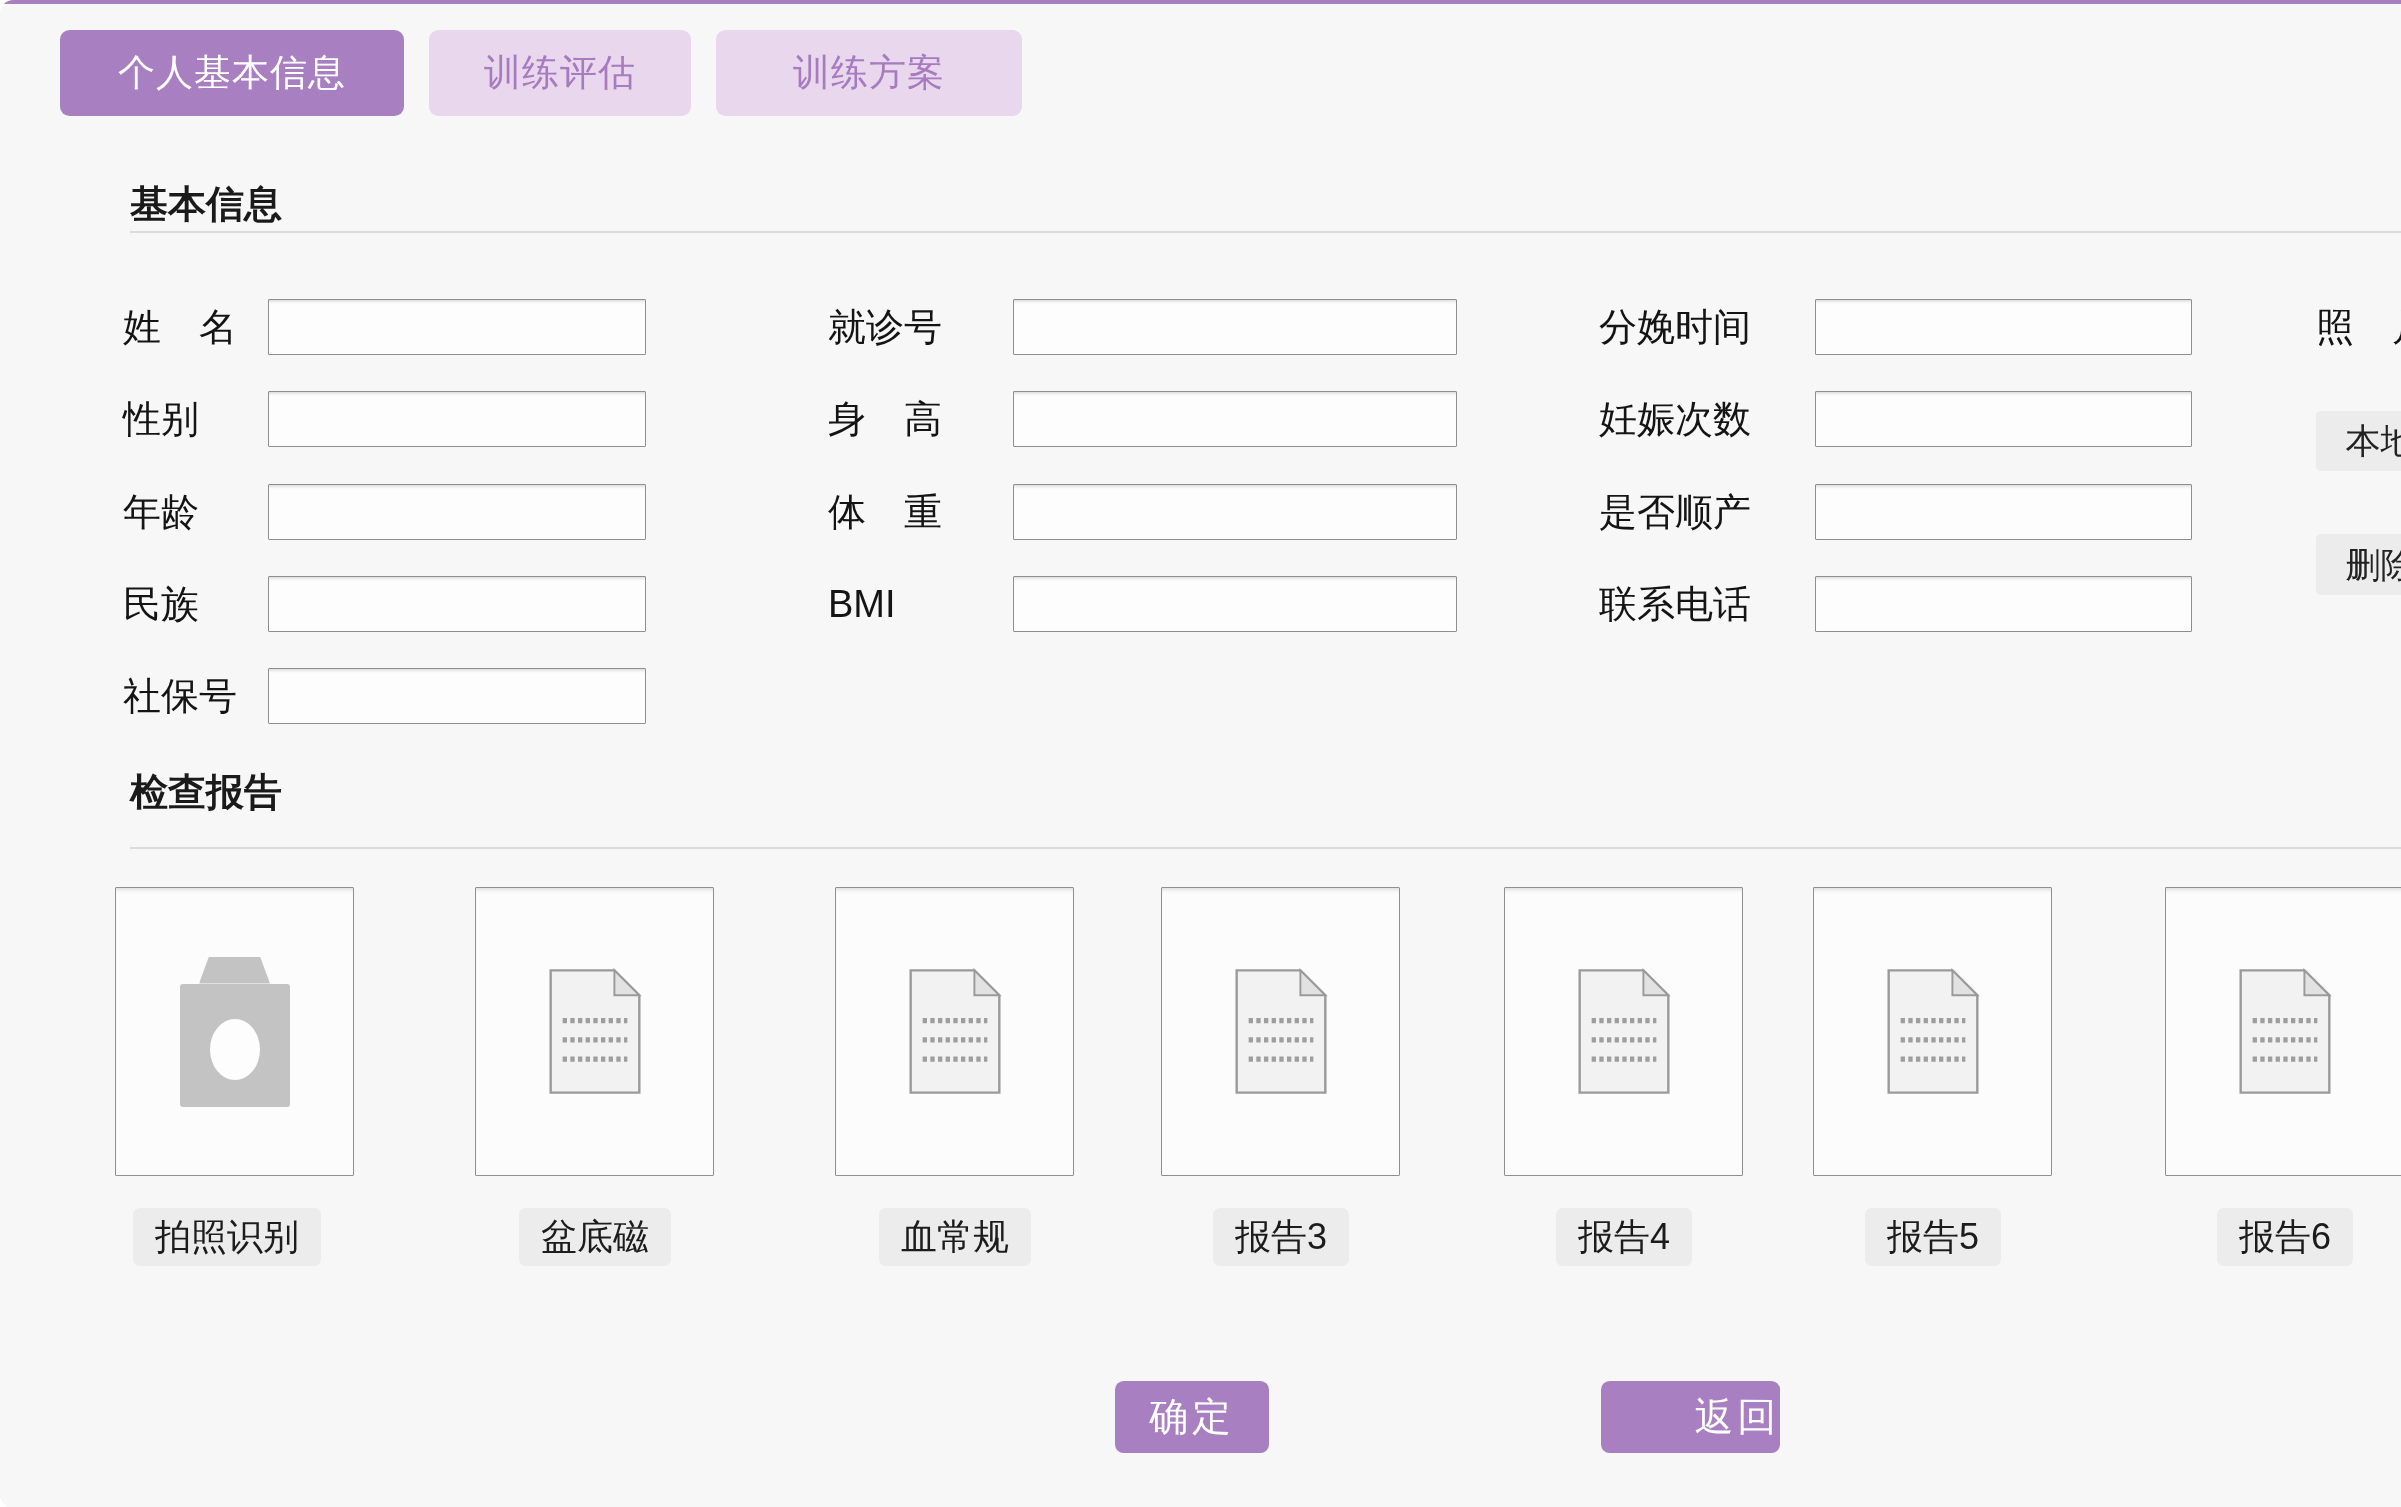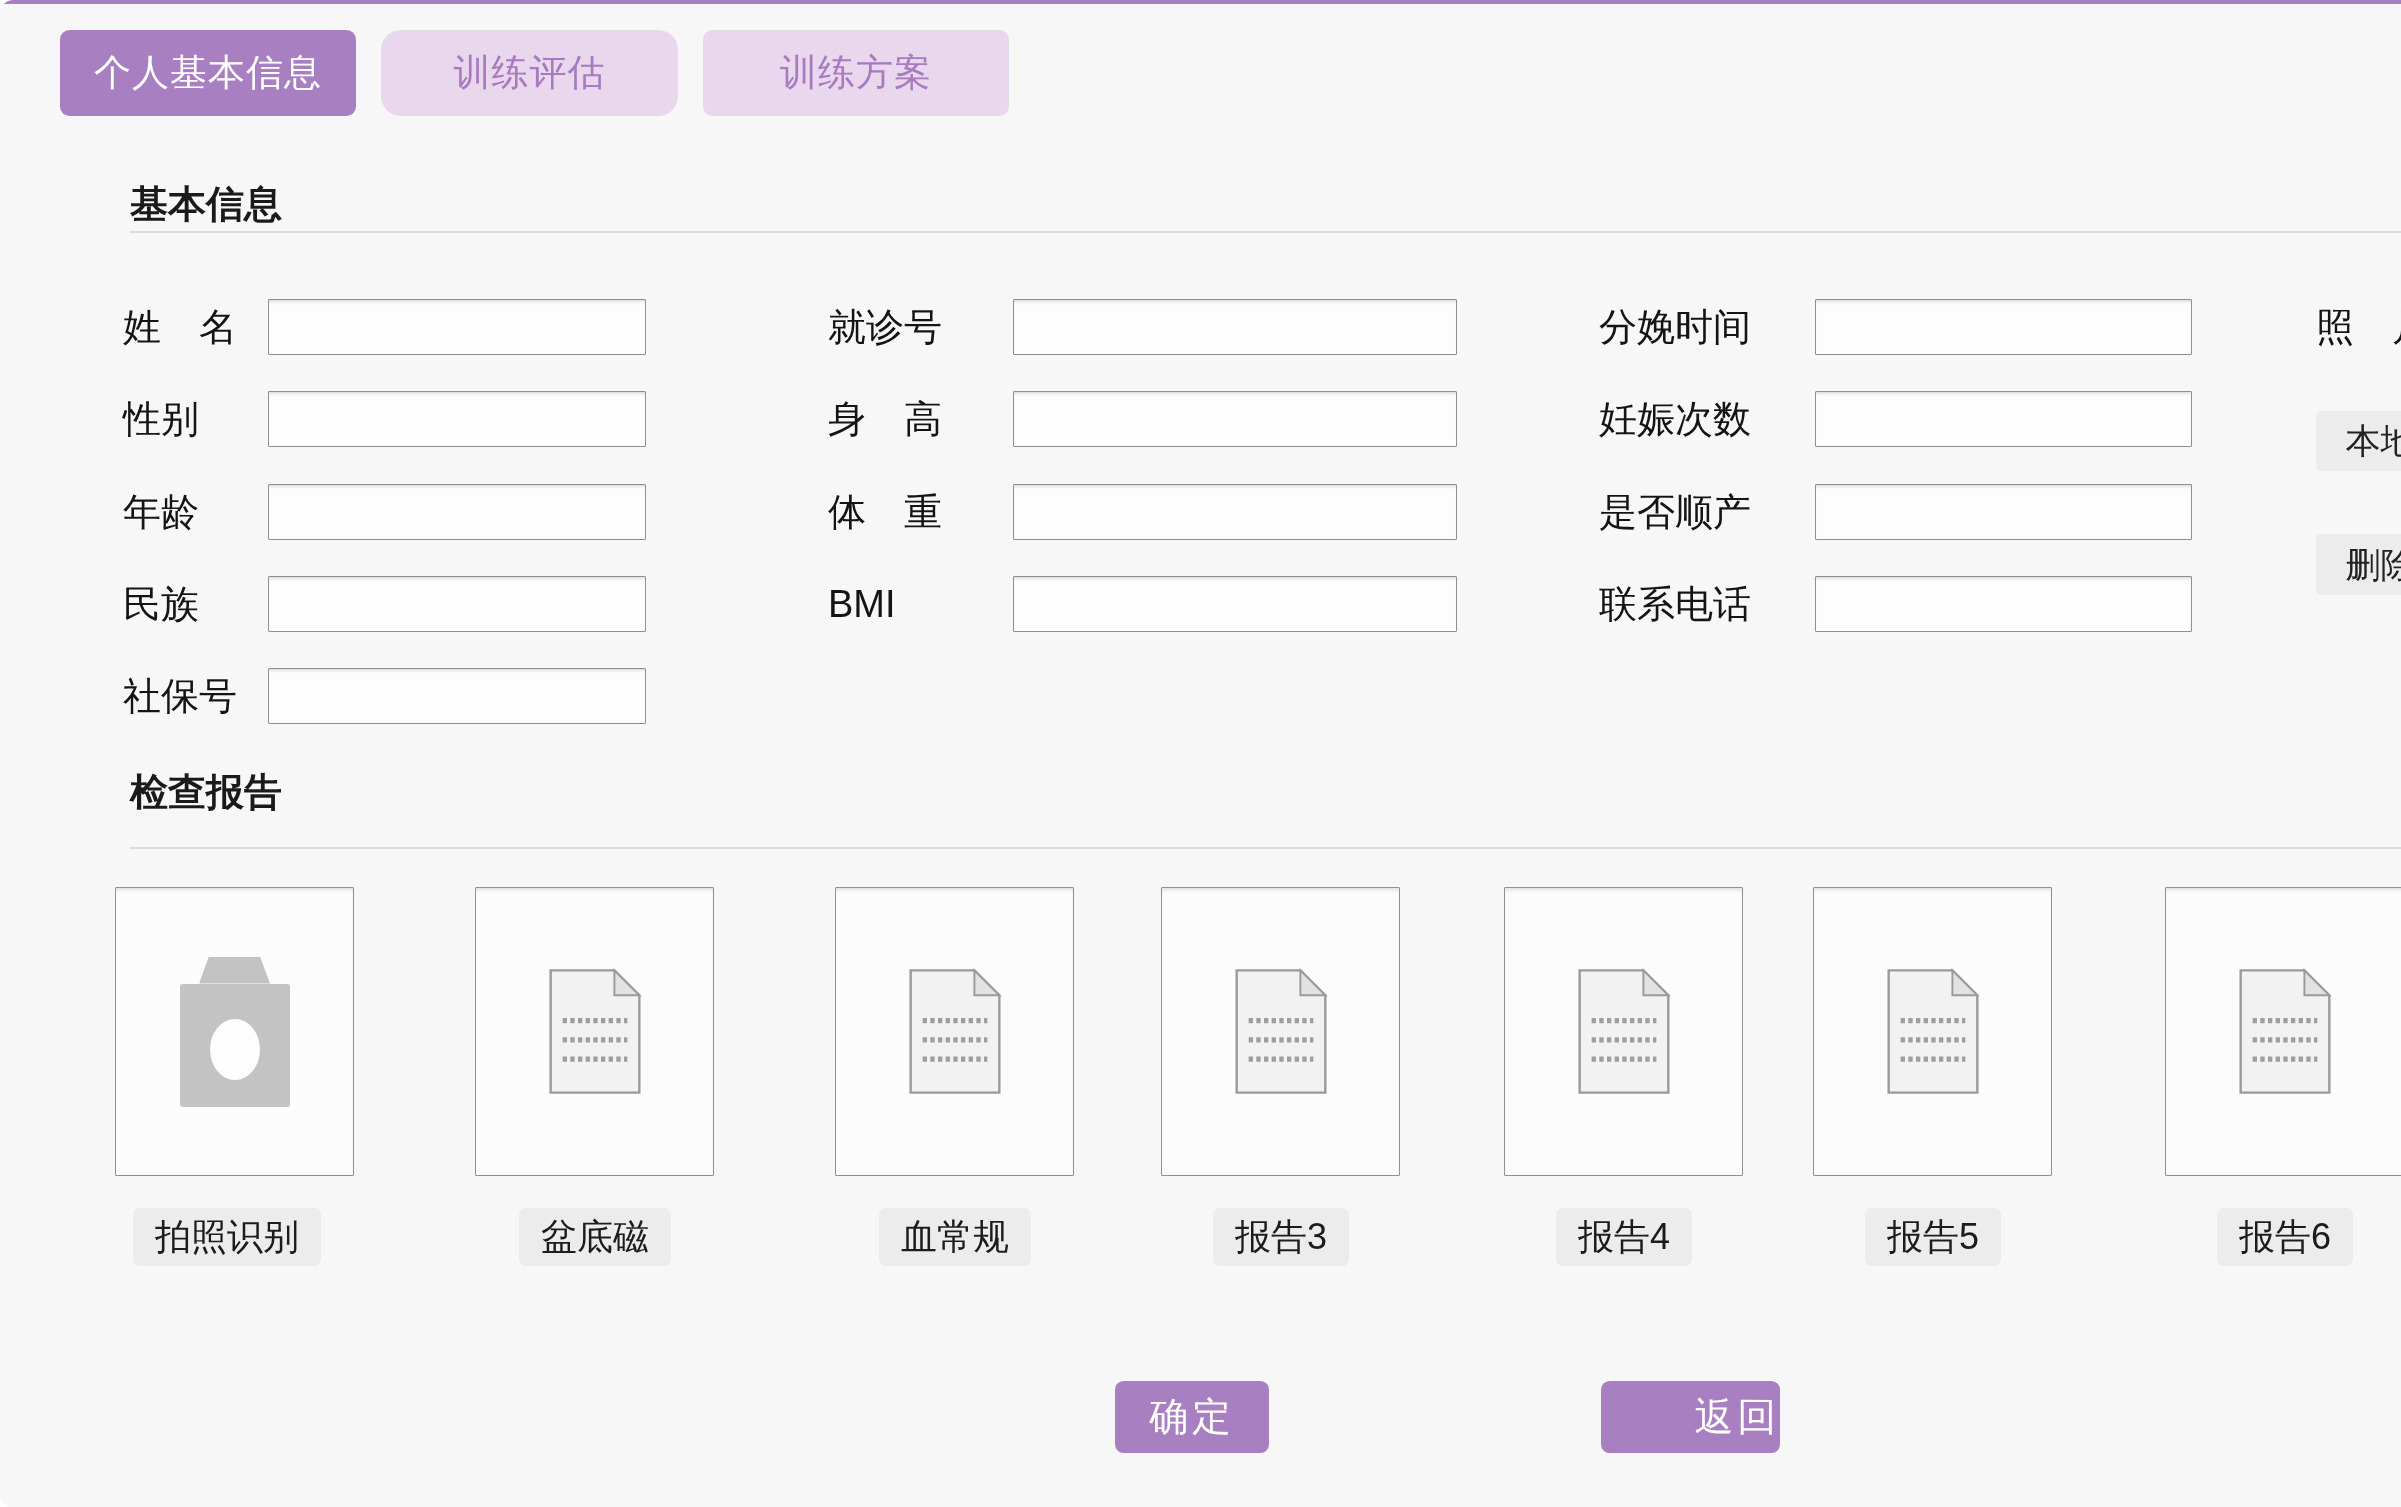--- a/index.html
+++ b/index.html
@@ -5,22 +5,22 @@
   html,body{margin:0;padding:0;background:#ffffff;}
   body{width:2837px;height:1508px;position:relative;
        font-family:"Liberation Sans","DejaVu Sans",sans-serif;}
   .panel{position:absolute;inset:0;background:#f7f7f8;border-radius:13.4px;overflow:hidden;}
   .topstrip{position:absolute;left:0;top:0;width:100%;height:4.3px;background:#a87fc0;}
 
   
   .tabs{position:absolute;left:60px;top:30px;display:flex;gap:25px;}
   .tab{height:86px;line-height:86px;text-align:center;border-radius:9.6px;
        font-size:37px;letter-spacing:1px;cursor:default;}
-  .tab-1{width:296px;}
-  .tab-2{width:297px;border-radius:20px;}
+  .tab-1{width:344px;}
+  .tab-2{width:262px;}
   .tab-3{width:306px;}
   .tab.active{background:#a87fc0;color:#ffffff;}
   .tab.inactive{background:#e8d7ed;color:#a87bc0;}
 
   
   .sec-title{position:absolute;left:130px;font-size:38px;font-weight:bold;color:#1a1a1a;white-space:pre;}
   .sec-basic{top:179px;font-family:Liberation Mono, monospace;}
   .sec-reports{top:767px;}
   .hr{position:absolute;left:130px;width:2642px;height:1.9px;background:#dcdcdc;}
   .hr1{top:231px;}

